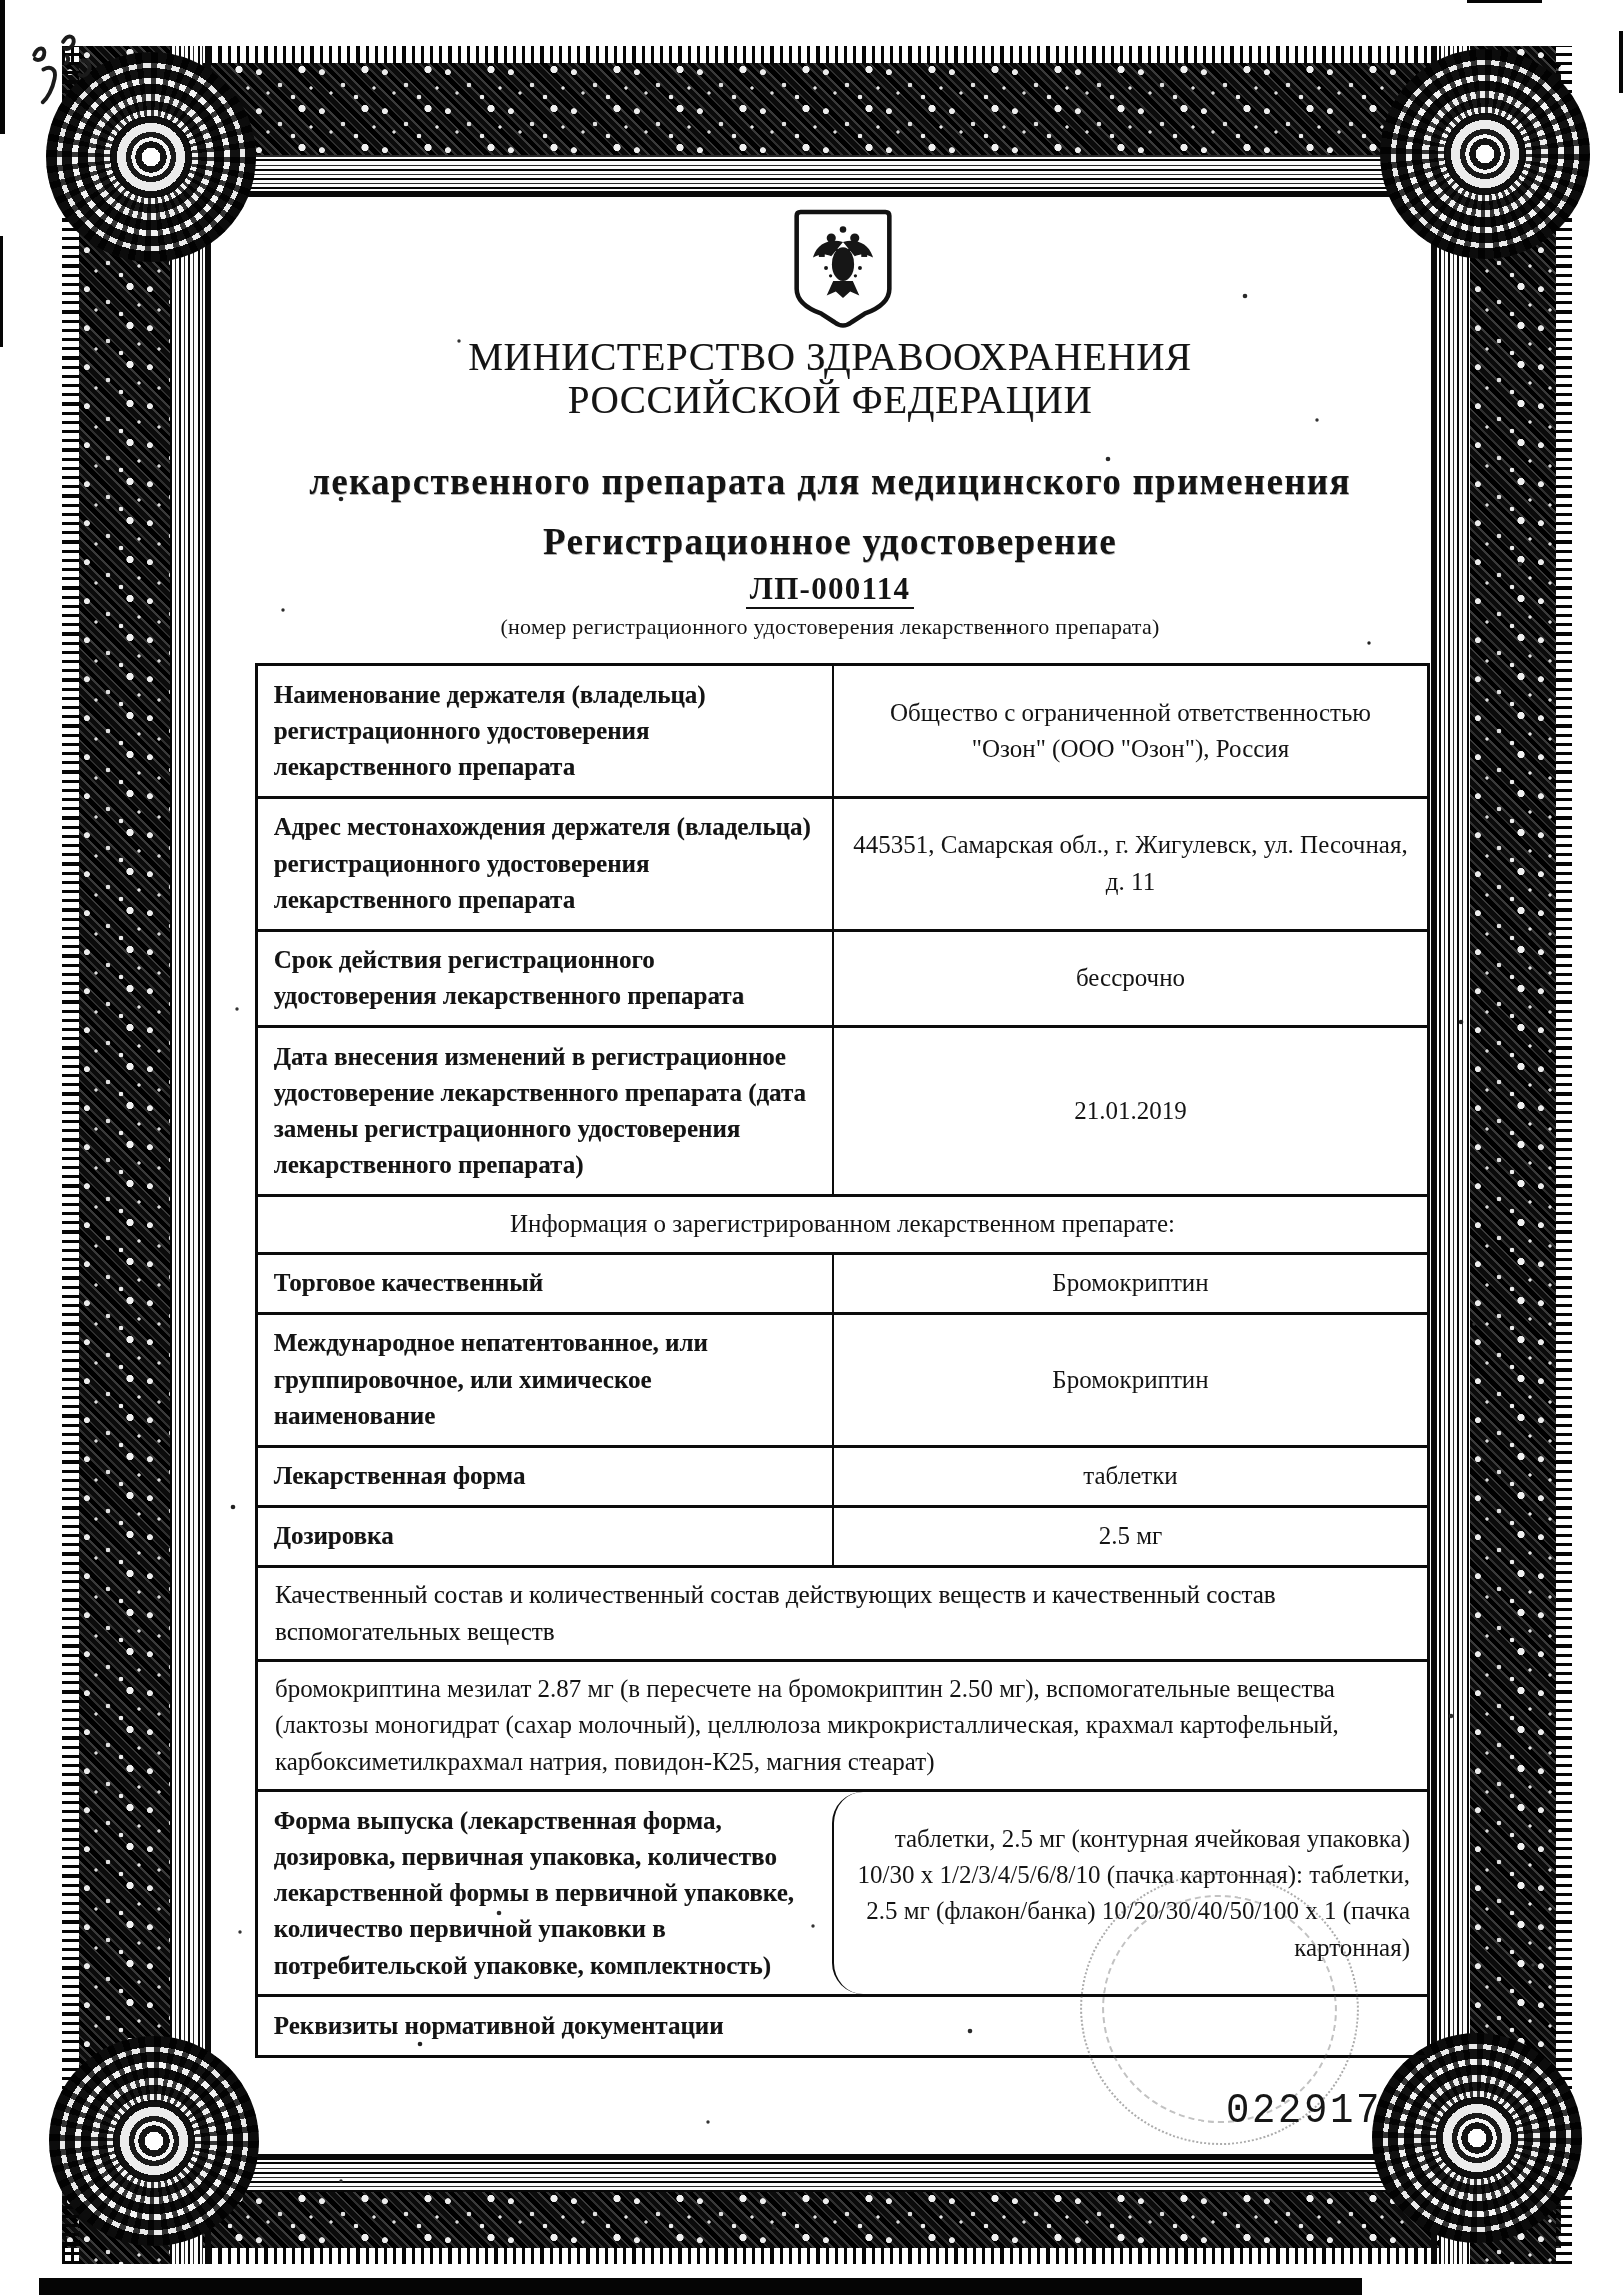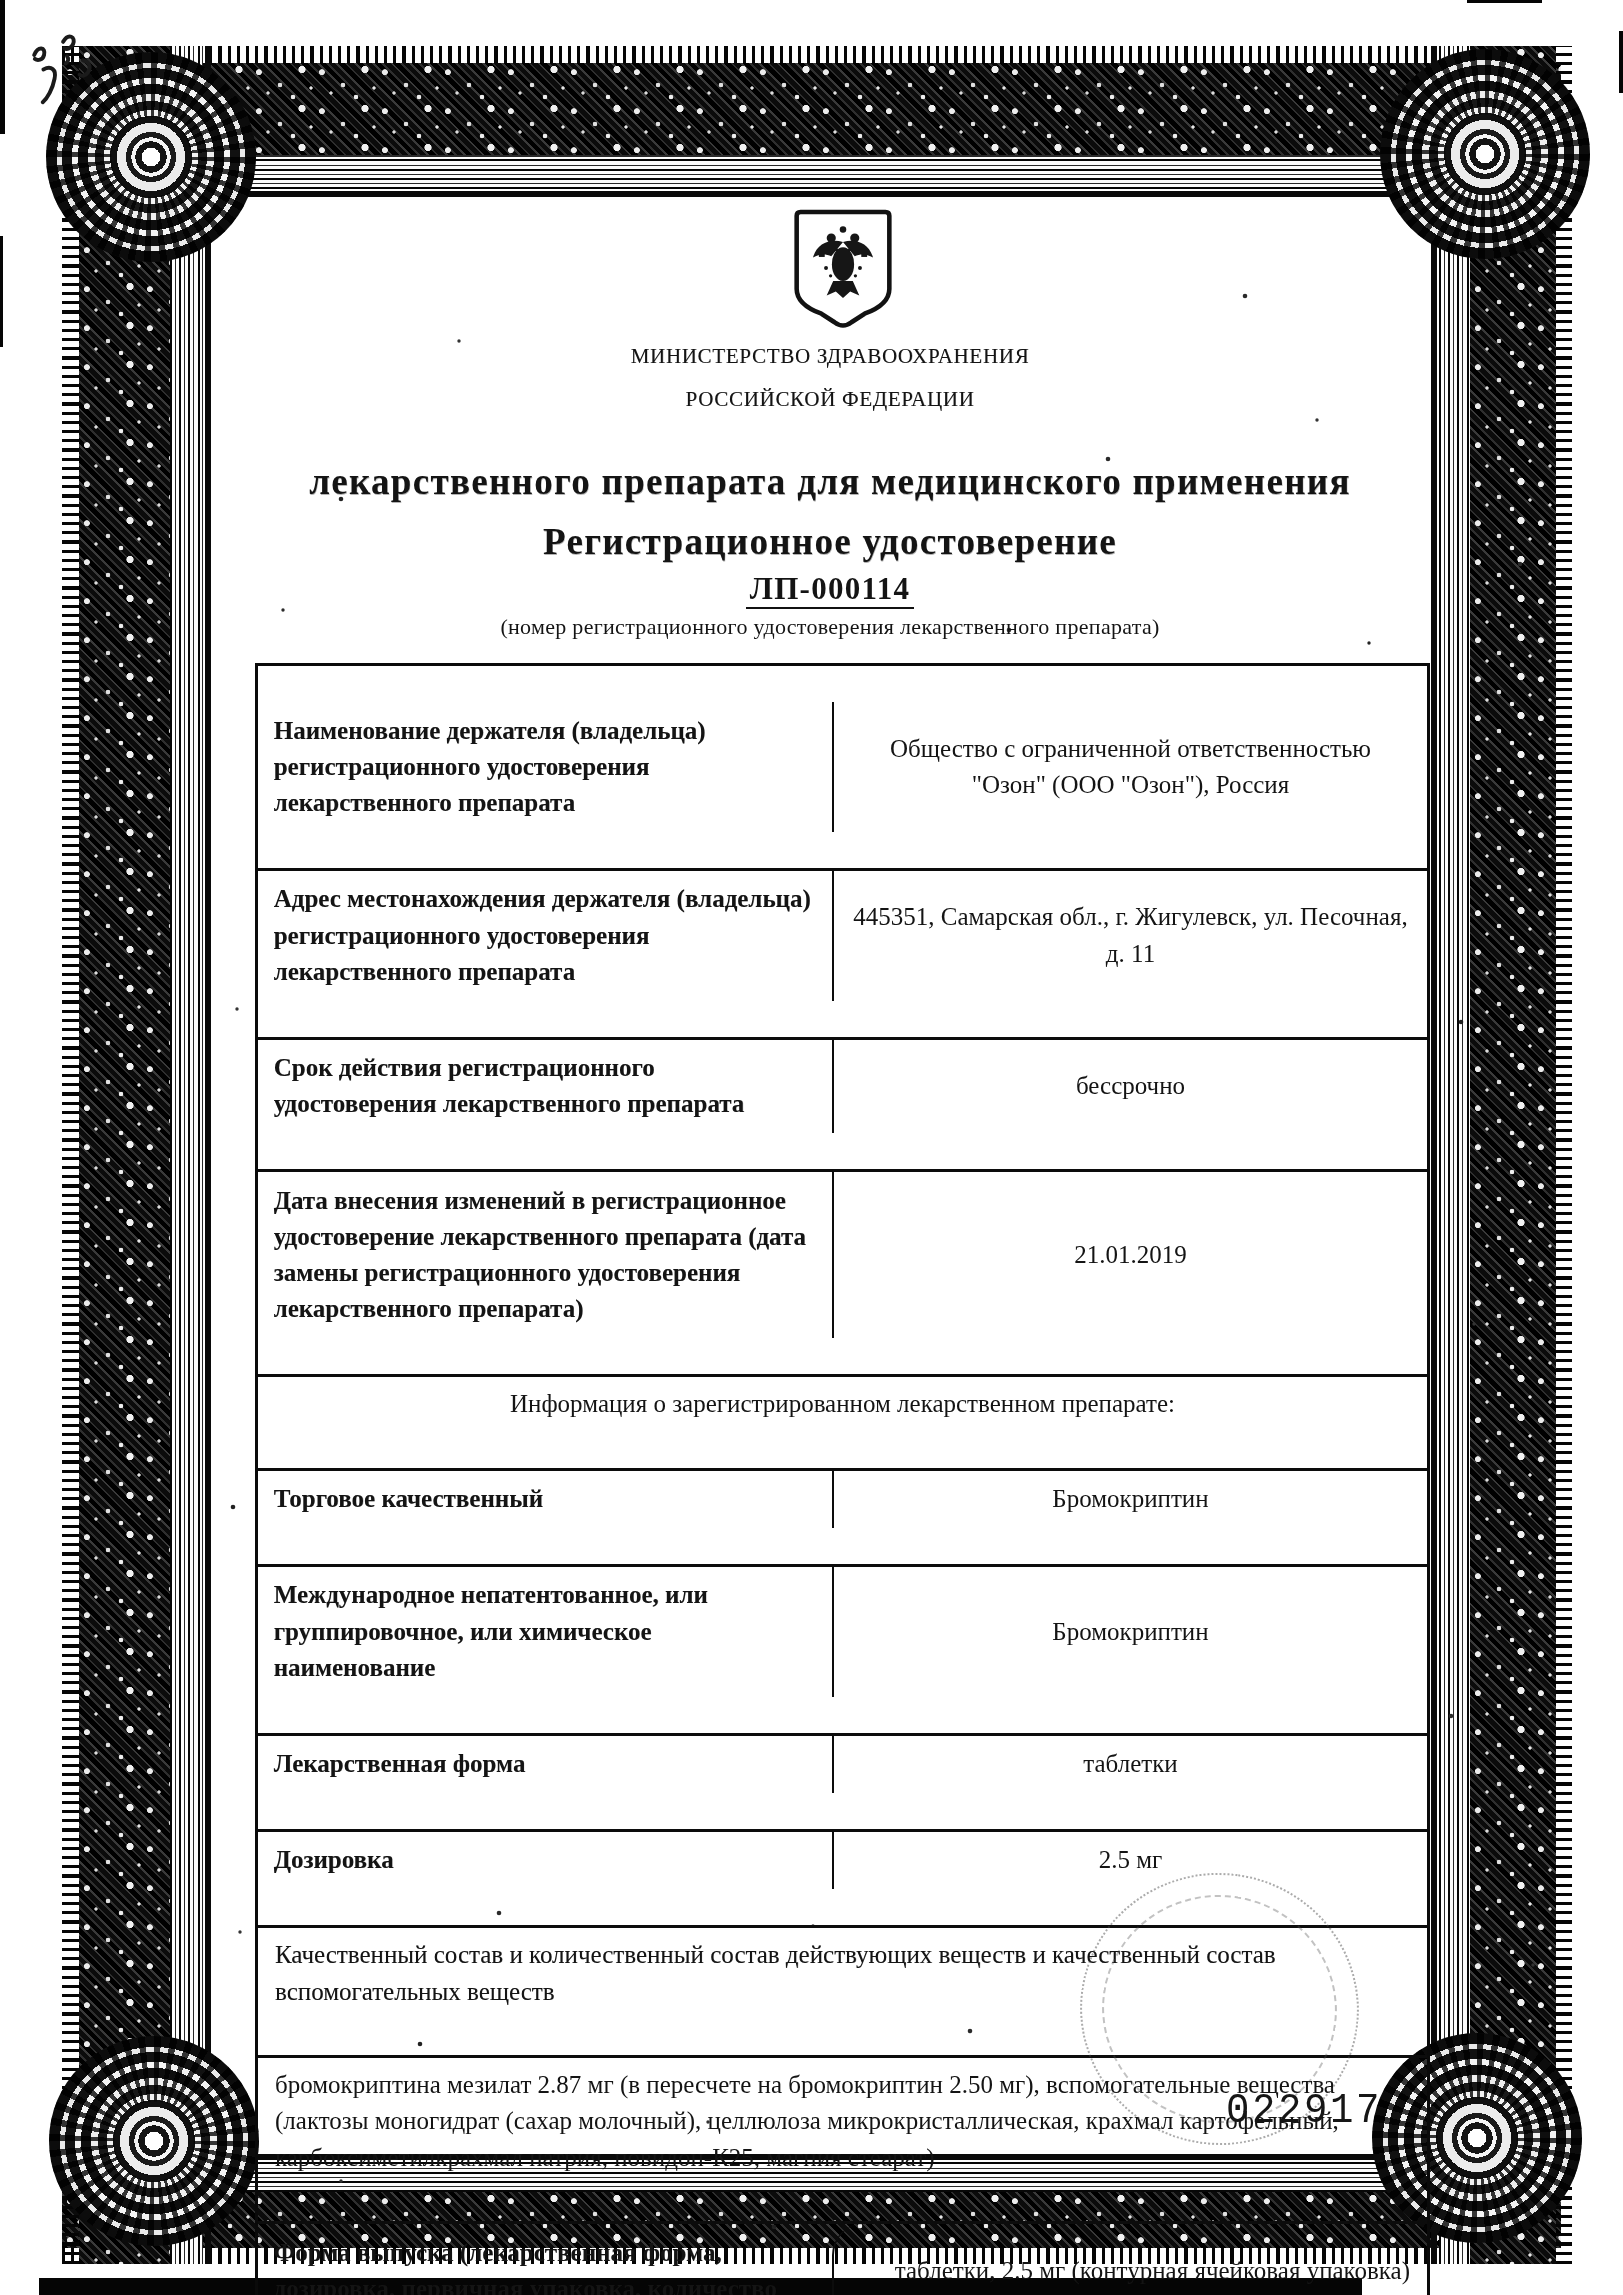--- a/index.html
+++ b/index.html
@@ -61,34 +61,34 @@
   .medallion::after{
     content:"";position:absolute;inset:0;border-radius:50%;
     background:repeating-conic-gradient(#000 0 4deg,transparent 4deg 9deg);
     -webkit-mask:radial-gradient(circle,transparent 0 39px,#000 41px 105px);
     mask:radial-gradient(circle,transparent 0 39px,#000 41px 105px);
     opacity:.78;
   }
   
   .emblem{position:absolute;left:794px;top:208px;}
   .center-block{position:absolute;left:230px;width:1200px;text-align:center;}
-  .ministry{top:335px;font-size:21px;line-height:43px;letter-spacing:0.7px;font-weight:400;
+  .ministry{top:335px;font-size:39px;line-height:43px;letter-spacing:0.7px;font-weight:400;
     text-shadow:0.4px 0.4px 0 rgba(0,0,0,.35);}
   .doc-title{top:452px;font-size:37px;line-height:60px;font-weight:700;letter-spacing:1.3px;
     text-shadow:0.5px 0.5px 0 rgba(0,0,0,.3);}
   .reg-num{top:571px;font-size:31px;font-weight:700;letter-spacing:1.3px;}
   .reg-num span{border-bottom:2.6px solid #111;padding:0 3.9px 1.3px;}
   .reg-caption{top:614px;font-size:22px;letter-spacing:0.3px;}
   
   .rtable{
     position:absolute;left:255px;top:663px;width:1175px;
     border:3.9px solid #0a0a0a;box-sizing:border-box;
     font-size:25px;line-height:1.45;
   }
-  .trow{display:flex;border-top:3.3px solid #0c0c0c;margin-top:36px;}
+  .trow{display:flex;border-top:3.3px solid #0c0c0c;}
   .trow:first-child{border-top:none;}
   .tlabel{
     flex:0 0 574px;box-sizing:border-box;padding:10.5px 15.7px;
     font-weight:700;display:flex;align-items:center;
     text-shadow:0.3px 0.3px 0 rgba(0,0,0,.3);
   }
   .tvalue{
     flex:1 1 auto;box-sizing:border-box;padding:10.5px 17px;
     border-left:2px solid #0c0c0c;
     display:flex;align-items:center;justify-content:center;text-align:center;

